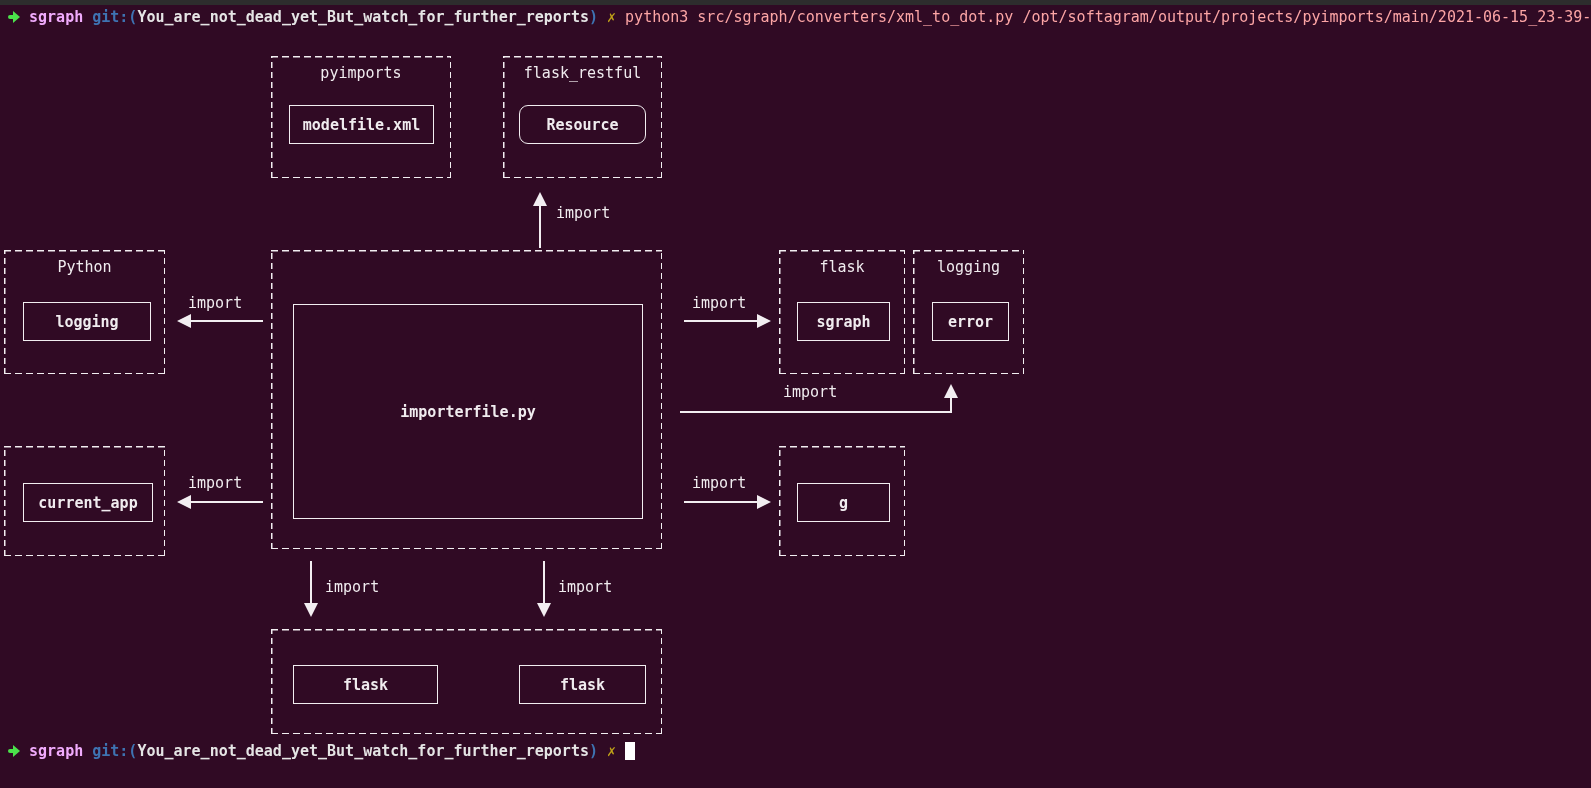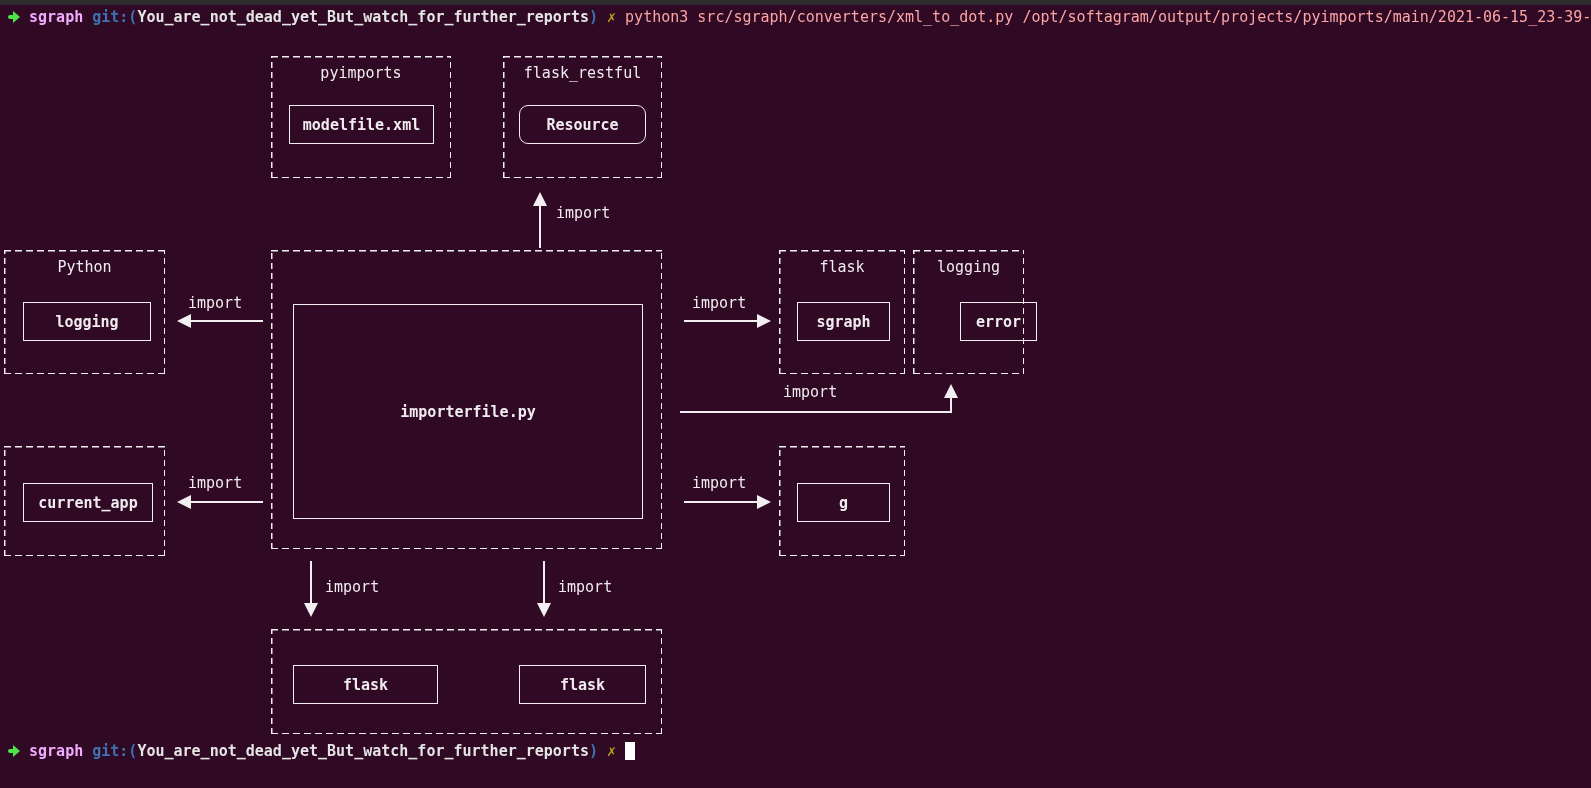--- a/index.html
+++ b/index.html
@@ -78,21 +78,21 @@
       <div class="node" style="left:22px;top:54px;width:348px;height:213px;">importerfile.py</div>
     </div>
 
     <div class="grp" style="left:779px;top:250px;width:126px;height:124px;">
       <div class="grp-title">flask</div>
       <div class="node" style="left:18px;top:52px;width:91px;height:37px;">sgraph</div>
     </div>
 
     <div class="grp" style="left:913px;top:250px;width:111px;height:124px;">
       <div class="grp-title">logging</div>
-      <div class="node" style="left:19px;top:52px;width:75px;height:37px;margin-left:28px;">error</div>
+      <div class="node" style="left:19px;top:52px;width:75px;height:37px;">error</div>
     </div>
 
     <div class="grp" style="left:4px;top:446px;width:161px;height:110px;">
       <div class="node" style="left:19px;top:37px;width:128px;height:37px;">current_app</div>
     </div>
 
     <div class="grp" style="left:779px;top:446px;width:126px;height:110px;">
       <div class="node" style="left:18px;top:37px;width:91px;height:37px;">g</div>
     </div>
 

